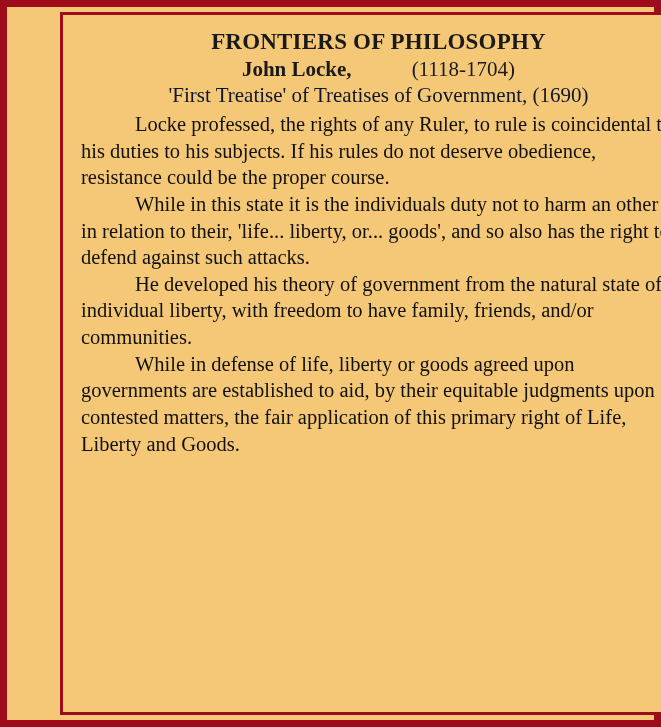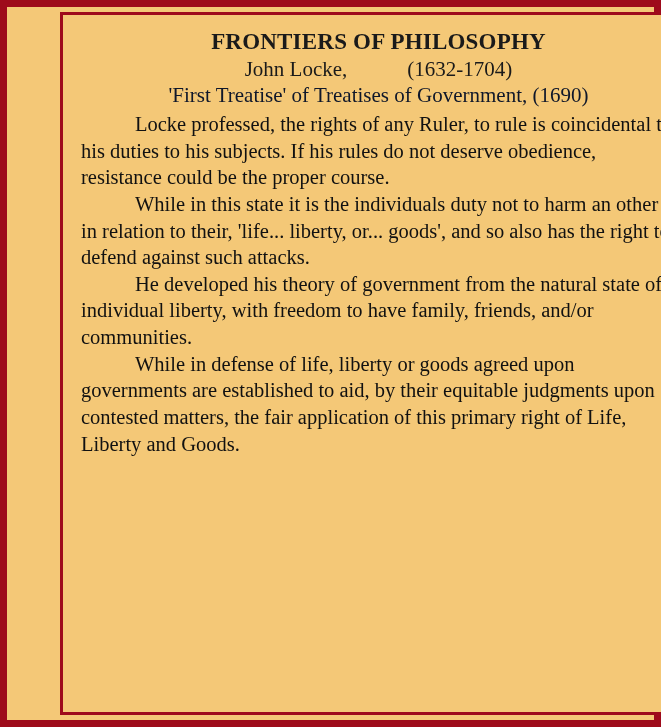--- a/index.html
+++ b/index.html
@@ -40,20 +40,21 @@
     margin-bottom: 2px;
   }
   .subtitle-row {
     text-align: center;
     font-size: 21px;
     color: #1a1a1a;
     margin-bottom: 1px;
   }
   .subtitle-row .author {
     display: inline-block;
+    font-weight: bold;
   }
   .subtitle-row .dates {
     display: inline-block;
     margin-left: 60px;
   }
   .work-line {
     text-align: center;
     font-size: 21px;
     color: #0f172a;
     margin-bottom: 3px;
@@ -80,21 +81,21 @@
 </style>
 </head>
 <body>
 
 <div class="outer-frame">
   <div class="inner-frame">
 
     <div class="title">FRONTIERS OF PHILOSOPHY</div>
 
     <div class="subtitle-row">
-      <span class="author">John Locke,</span><span class="dates">(1632-1704)</span>
+      <span class="author">John Locke,</span><span class="dates">(1118-1704)</span>
     </div>
 
     <div class="work-line">'First Treatise' of Treatises of Government, (1690)</div>
 
     <div class="body-text">
       <p>Locke professed, the rights of any Ruler, to rule is coincidental to his duties to his subjects. If his rules do not deserve obedience, resistance could be the proper course.</p>
       <p>While in this state it is the individuals duty not to harm an other in relation to their, 'life... liberty, or... goods', and so also has the right to defend against such attacks.</p>
       <p>He developed his theory of government from the natural state of individual liberty, with freedom to have family, friends, and/or communities.</p>
       <p>While in defense of  life, liberty or goods agreed upon governments are established to aid, by their equitable judgments upon contested matters, the fair application of this primary right of Life, Liberty and Goods.</p>
     </div>

